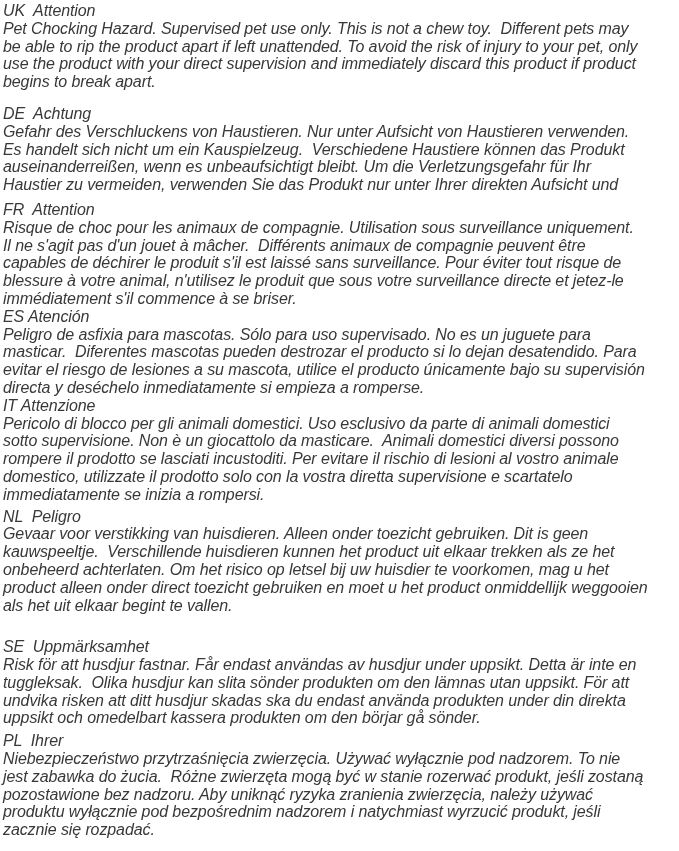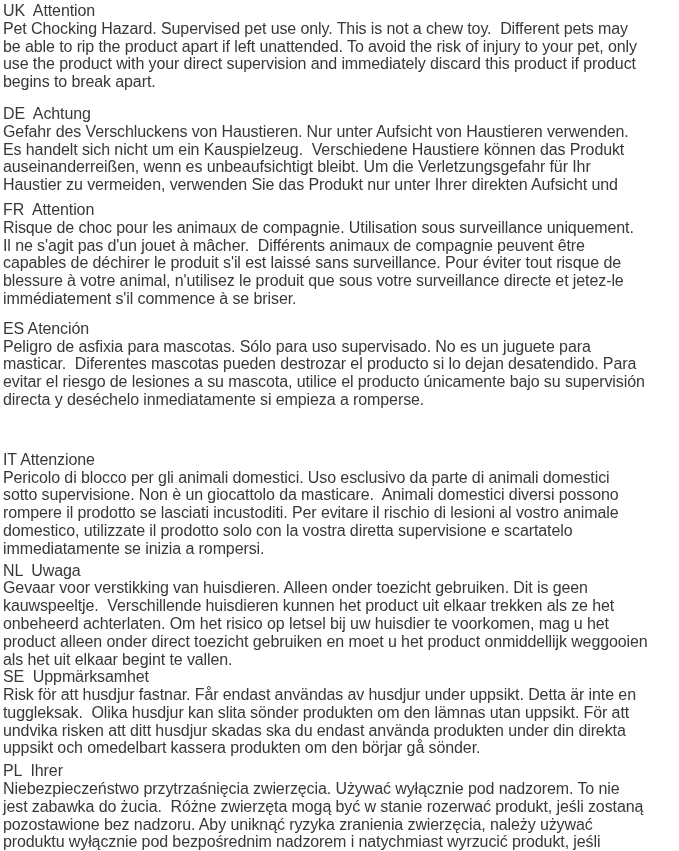--- a/index.html
+++ b/index.html
@@ -14,32 +14,32 @@
     position: relative;
     font-family: "Liberation Sans", "DejaVu Sans", sans-serif;
     font-size: 16px;
     line-height: 17.8px;
     letter-spacing: -0.1px;
     color: #383838;
   }
   .doc {
     padding: 2px 0 0 3px;
   }
-  .sec { margin: 0; }
+  .sec { margin: 0; font-style: italic; }
   .sec .heading,
   .sec .body {
     white-space: pre;        
   }
   
   .sec-de { margin-top: 14px; }
   .sec-fr { margin-top: 7px; }
-  .sec-es { margin-top: 12px; }
-  .sec-it { margin-top: 42px; }   
+  .sec-es { margin-top: 0px; }
+  .sec-it { }   
   .sec-nl { margin-top: 4px; }
-  .sec-se { margin-top: 0; }
+  .sec-se { margin-top: 24px; }
   .sec-pl { margin-top: 5px; }
 </style>
 </head>
 <body>
 
 <div class="doc">
 
   <section class="sec sec-uk">
     <div class="heading">UK  Attention</div>
     <div class="body">Pet Chocking Hazard. Supervised pet use only. This is not a chew toy.  Different pets may
@@ -76,21 +76,21 @@
   <section class="sec sec-it">
     <div class="heading">IT Attenzione</div>
     <div class="body">Pericolo di blocco per gli animali domestici. Uso esclusivo da parte di animali domestici
 sotto supervisione. Non è un giocattolo da masticare.  Animali domestici diversi possono
 rompere il prodotto se lasciati incustoditi. Per evitare il rischio di lesioni al vostro animale
 domestico, utilizzate il prodotto solo con la vostra diretta supervisione e scartatelo
 immediatamente se inizia a rompersi.</div>
   </section>
 
   <section class="sec sec-nl">
-    <div class="heading">NL  Uwaga</div>
+    <div class="heading">NL  Peligro</div>
     <div class="body">Gevaar voor verstikking van huisdieren. Alleen onder toezicht gebruiken. Dit is geen
 kauwspeeltje.  Verschillende huisdieren kunnen het product uit elkaar trekken als ze het
 onbeheerd achterlaten. Om het risico op letsel bij uw huisdier te voorkomen, mag u het
 product alleen onder direct toezicht gebruiken en moet u het product onmiddellijk weggooien
 als het uit elkaar begint te vallen.</div>
   </section>
 
   <section class="sec sec-se">
     <div class="heading">SE  Uppmärksamhet</div>
     <div class="body">Risk för att husdjur fastnar. Får endast användas av husdjur under uppsikt. Detta är inte en

